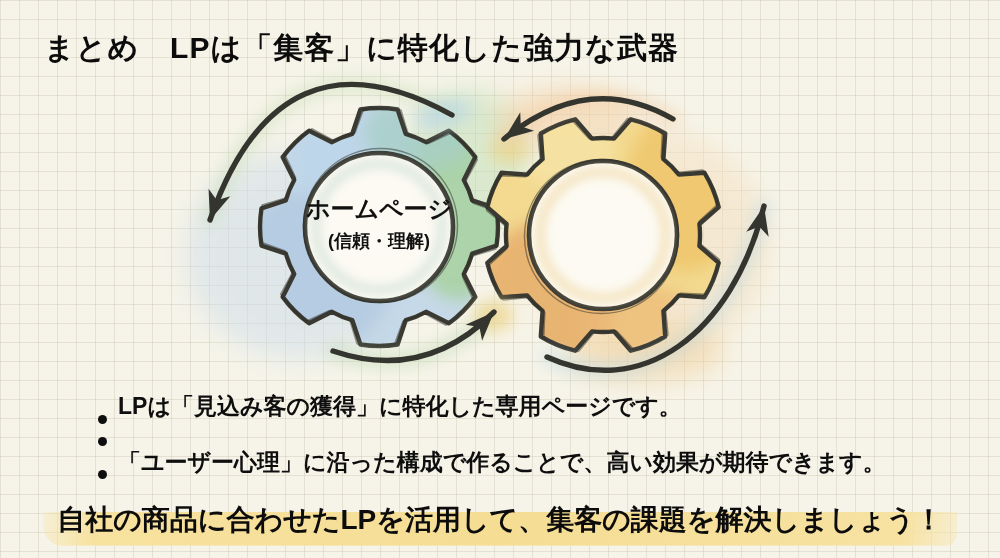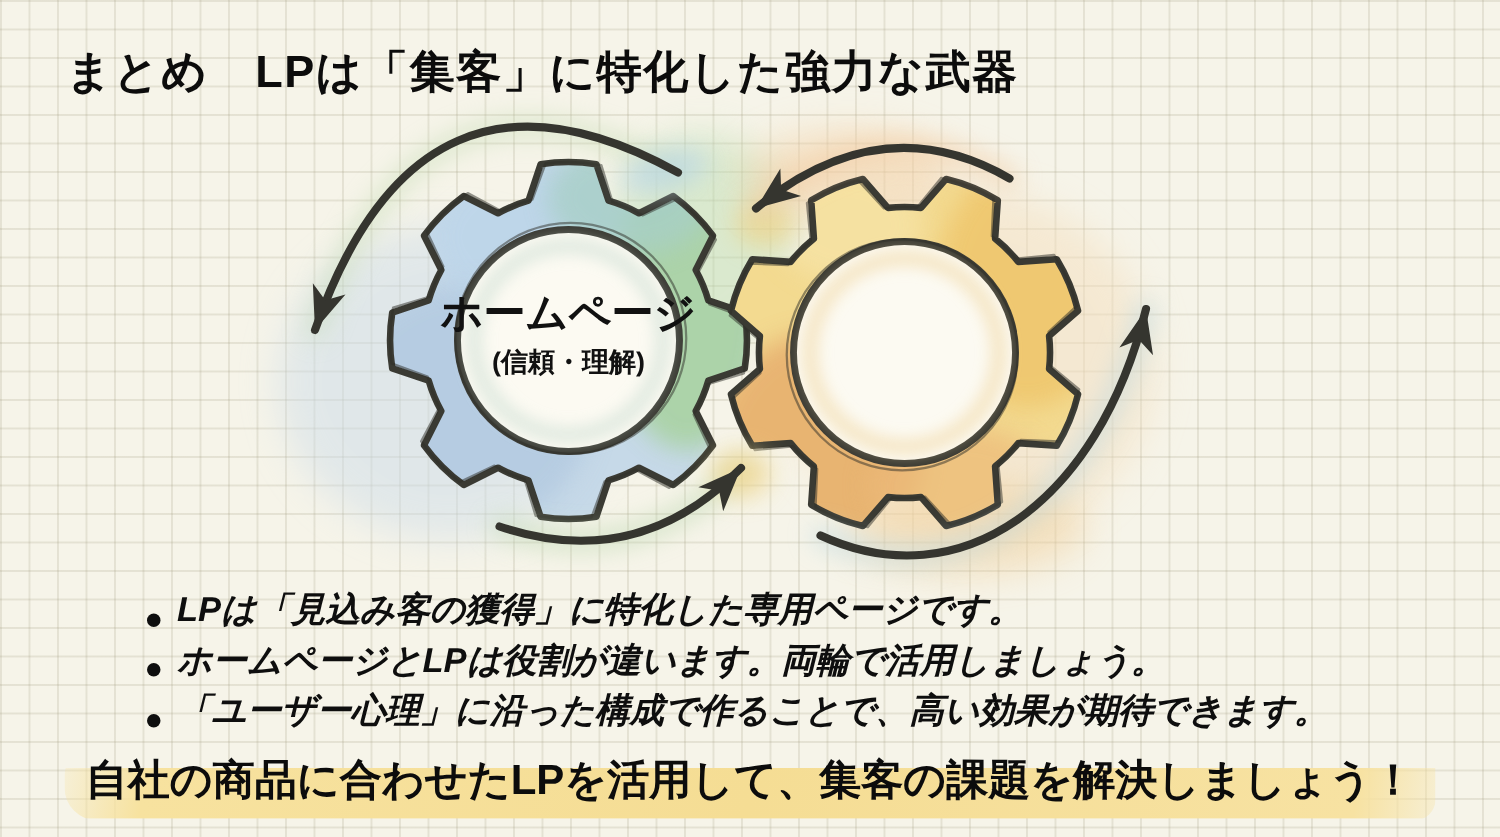--- a/index.html
+++ b/index.html
@@ -20,31 +20,31 @@
   .title{
     position:absolute;left:44px;top:28px;
     font-size:30px;font-weight:900;color:#0c0c0c;
     letter-spacing:1px;white-space:nowrap;
   }
   .illus{position:absolute;left:0;top:0;width:1000px;height:558px;}
   .gear-label{
     position:absolute;transform:translate(-50%,-50%);
     text-align:center;color:#111;font-weight:900;white-space:nowrap;
   }
-  .gear-label .l1{font-size:28px;line-height:34px;}
+  .gear-label .l1{font-size:24px;line-height:34px;}
   .gear-label .l2{font-size:18px;line-height:30px;}
   .gear-label .lp{font-size:33px;line-height:38px;letter-spacing:1px;}
   .bullets{
     position:absolute;left:98px;top:390px;
     list-style:none;margin:0;padding:0;
   }
   .bullets li{
-    display:flex;align-items:center;
+    display:flex;align-items:flex-end;
     font-size:23px;font-weight:800;color:#0e0e0e;
-    line-height:33.5px;white-space:nowrap;font-style:italic;
+    line-height:33.5px;white-space:nowrap;
   }
   .dot{
     flex:none;width:9px;height:9px;border-radius:50%;
     background:#0e0e0e;margin:13px 11px 0 0;
   }
   .conclusion{
     position:absolute;left:0;right:0;top:499px;text-align:center;
   }
   .conclusion span{
     display:inline-block;
@@ -152,21 +152,20 @@
     <div class="l2">(信頼・理解)</div>
   </div>
 
   <ul class="bullets">
     <li>
       <span class="dot"></span>
       <span>LPは「見込み客の獲得」に特化した専用ページです。</span>
     </li>
     <li>
       <span class="dot"></span>
-      <span>ホームページとLPは役割が違います。両輪で活用しましょう。</span>
     </li>
     <li>
       <span class="dot"></span>
       <span>「ユーザー心理」に沿った構成で作ることで、高い効果が期待できます。</span>
     </li>
   </ul>
 
   <div class="conclusion">
     <span>自社の商品に合わせたLPを活用して、集客の課題を解決しましょう！</span>
   </div>

